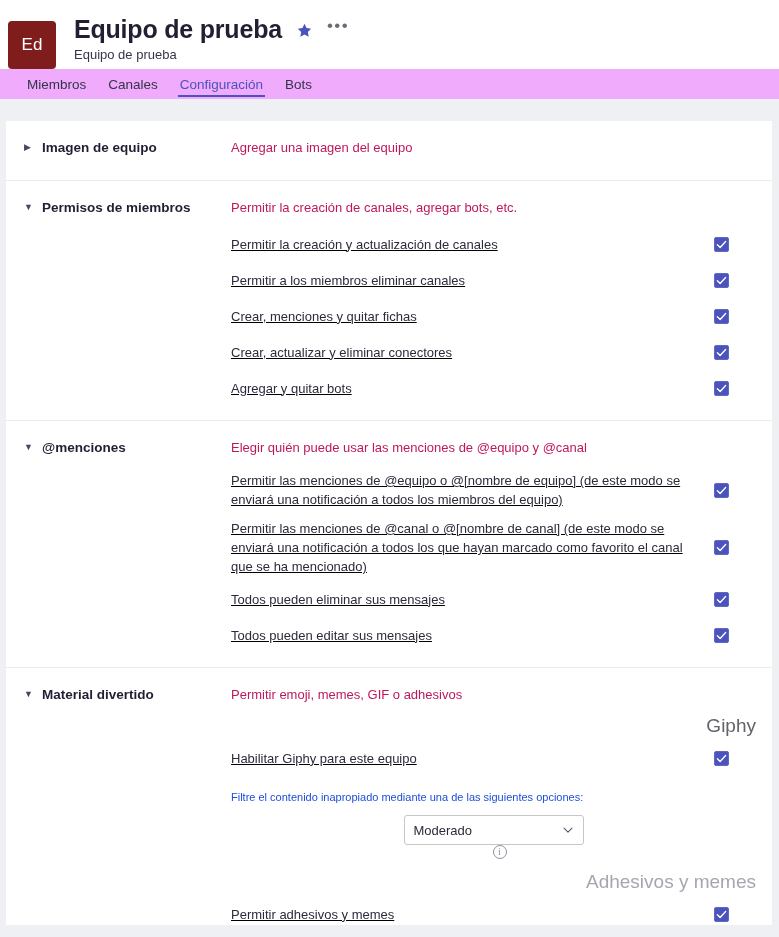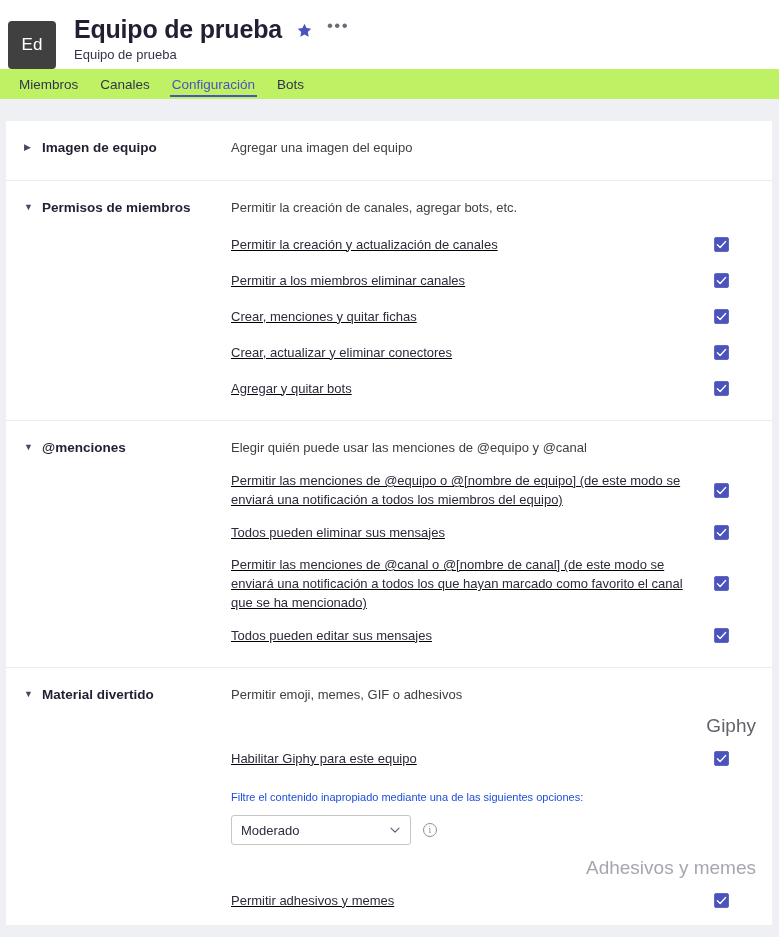--- a/index.html
+++ b/index.html
@@ -27,21 +27,21 @@
   }
   .header-row {
     display: flex;
     align-items: flex-start;
     padding-left: 8px;
   }
   .team-avatar {
     width: 48px;
     height: 48px;
     border-radius: 4px;
-    background: #404040;
+    background: #7f1d1d;
     color: #ffffff;
     font-size: 17px;
     display: flex;
     align-items: center;
     justify-content: center;
     flex: 0 0 auto;
     margin-top: 9px;
     letter-spacing: .2px;
   }
   .team-text {
@@ -79,23 +79,23 @@
   .team-subtitle {
     font-size: 13px;
     color: #35354a;
     margin-top: 3px;
   }
 
   
   .tabs {
     display: flex;
     align-items: flex-end;
-    padding-left: 8px;
+    padding-left: 16px;
     height: 30px;
-    background: #bef264;
+    background: #f0abfc;
   }
   .tab {
     font-size: 13.5px;
     color: #33344a;
     padding: 0 11px 7px 11px;
     position: relative;
     cursor: pointer;
     white-space: nowrap;
   }
   .tab.active {
@@ -157,21 +157,21 @@
 
   .section-body {
     flex: 1 1 auto;
     padding-top: 18px;
     padding-bottom: 14px;
     padding-right: 16px;
   }
 
   .section-desc {
     font-size: 13px;
-    color: #404040;
+    color: #be185d;
     line-height: 17px;
     margin-bottom: 10px;
   }
 
   .opt-row {
     display: flex;
     align-items: center;
     min-height: 36px;
     padding: 5px 0;
     text-decoration: underline;
@@ -221,20 +221,21 @@
     color: #1d4ed8;
     line-height: 19px;
     margin-top: 12px;
     margin-bottom: 8px;
   }
 
   .dropdown-row {
     display: flex;
     align-items: center;
     margin-bottom: 6px;
+    flex-direction: column;
   }
   .dropdown {
     width: 180px;
     height: 30px;
     border: 1px solid #c8c6c4;
     border-radius: 3px;
     display: flex;
     align-items: center;
     padding: 0 9px;
     background: #ffffff;
@@ -390,32 +391,32 @@
           <div class="checkbox-cell">
             <div class="checkbox">
               <svg width="11" height="11" viewBox="0 0 12 12">
                   <path d="M1.5 6.2l3 3 6-6.4" stroke="#ffffff" stroke-width="1.5" fill="none" stroke-linecap="round" stroke-linejoin="round"></path>
                 </svg>
             </div>
           </div>
         </div>
 
         <div class="opt-row">
+          <div class="opt-label">Permitir las menciones de @canal o @[nombre de canal] (de este modo se enviará una notificación a todos los que hayan marcado como favorito el canal que se ha mencionado)</div>
+          <div class="checkbox-cell">
+            <div class="checkbox">
+              <svg width="11" height="11" viewBox="0 0 12 12">
+                  <path d="M1.5 6.2l3 3 6-6.4" stroke="#ffffff" stroke-width="1.5" fill="none" stroke-linecap="round" stroke-linejoin="round"></path>
+                </svg>
+            </div>
+          </div>
+        </div>
+
+        <div class="opt-row">
           <div class="opt-label">Todos pueden eliminar sus mensajes</div>
-          <div class="checkbox-cell">
-            <div class="checkbox">
-              <svg width="11" height="11" viewBox="0 0 12 12">
-                  <path d="M1.5 6.2l3 3 6-6.4" stroke="#ffffff" stroke-width="1.5" fill="none" stroke-linecap="round" stroke-linejoin="round"></path>
-                </svg>
-            </div>
-          </div>
-        </div>
-
-        <div class="opt-row">
-          <div class="opt-label">Permitir las menciones de @canal o @[nombre de canal] (de este modo se enviará una notificación a todos los que hayan marcado como favorito el canal que se ha mencionado)</div>
           <div class="checkbox-cell">
             <div class="checkbox">
               <svg width="11" height="11" viewBox="0 0 12 12">
                   <path d="M1.5 6.2l3 3 6-6.4" stroke="#ffffff" stroke-width="1.5" fill="none" stroke-linecap="round" stroke-linejoin="round"></path>
                 </svg>
             </div>
           </div>
         </div>
 
         <div class="opt-row">

